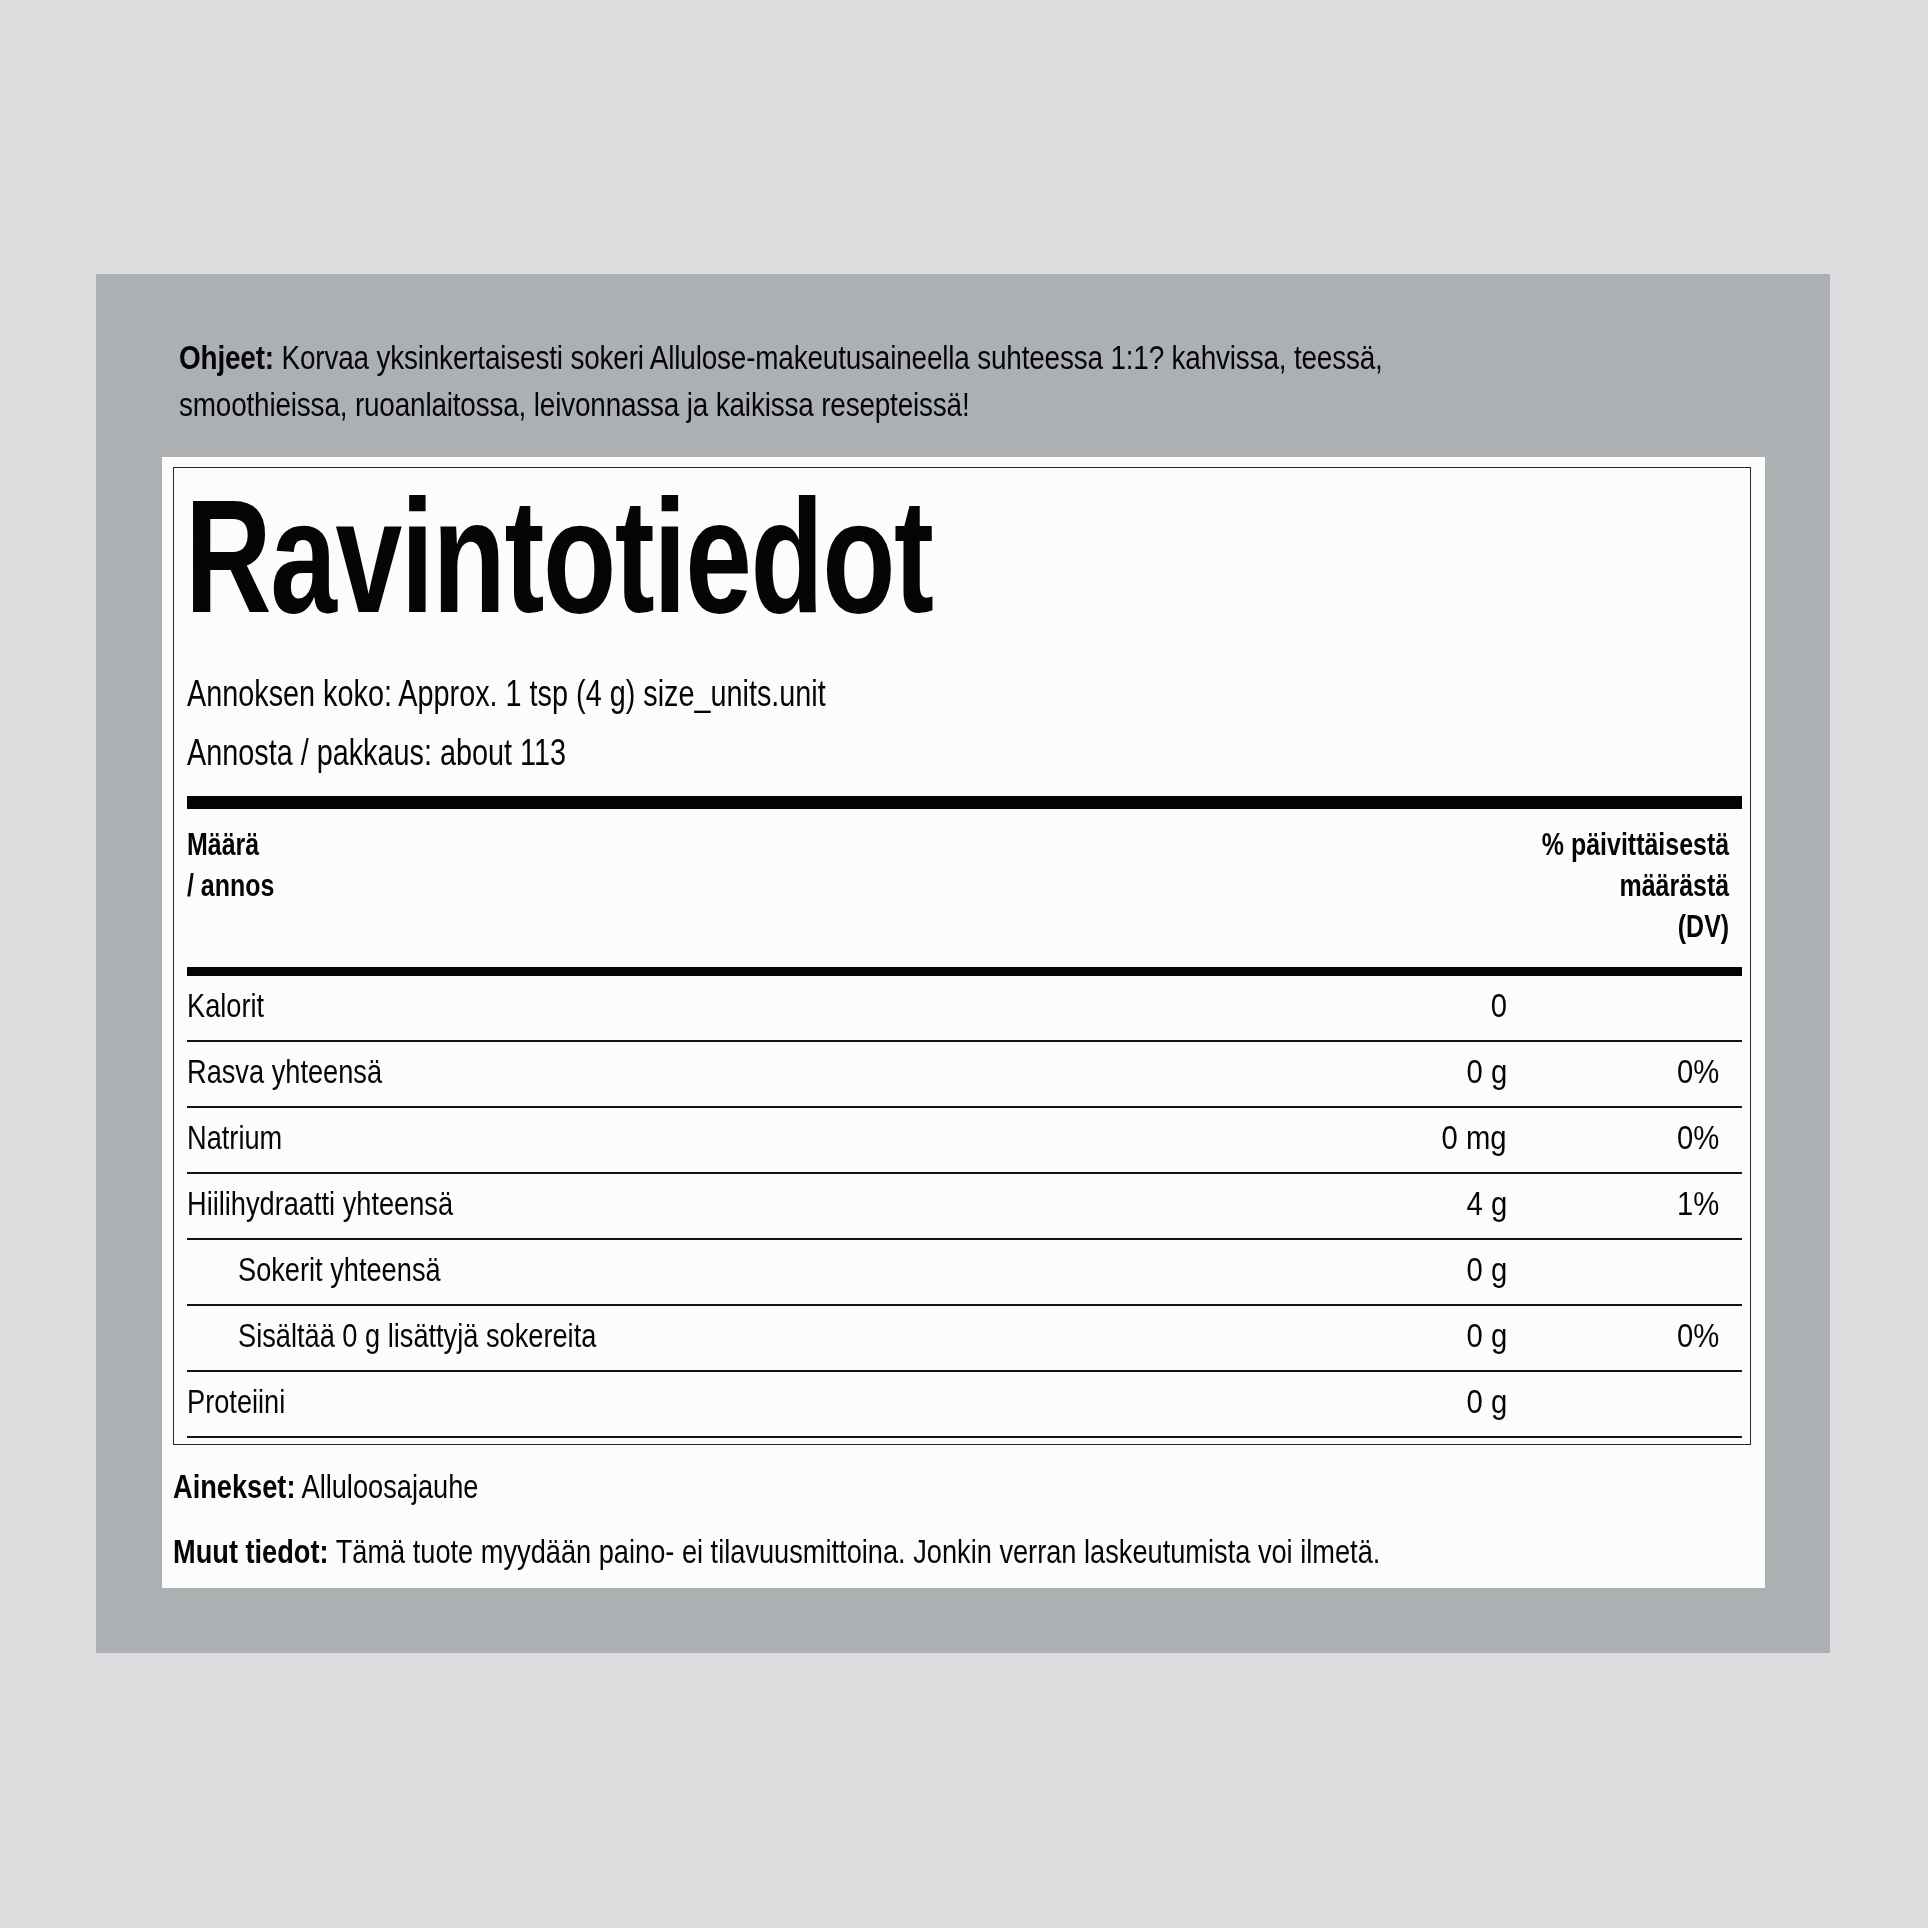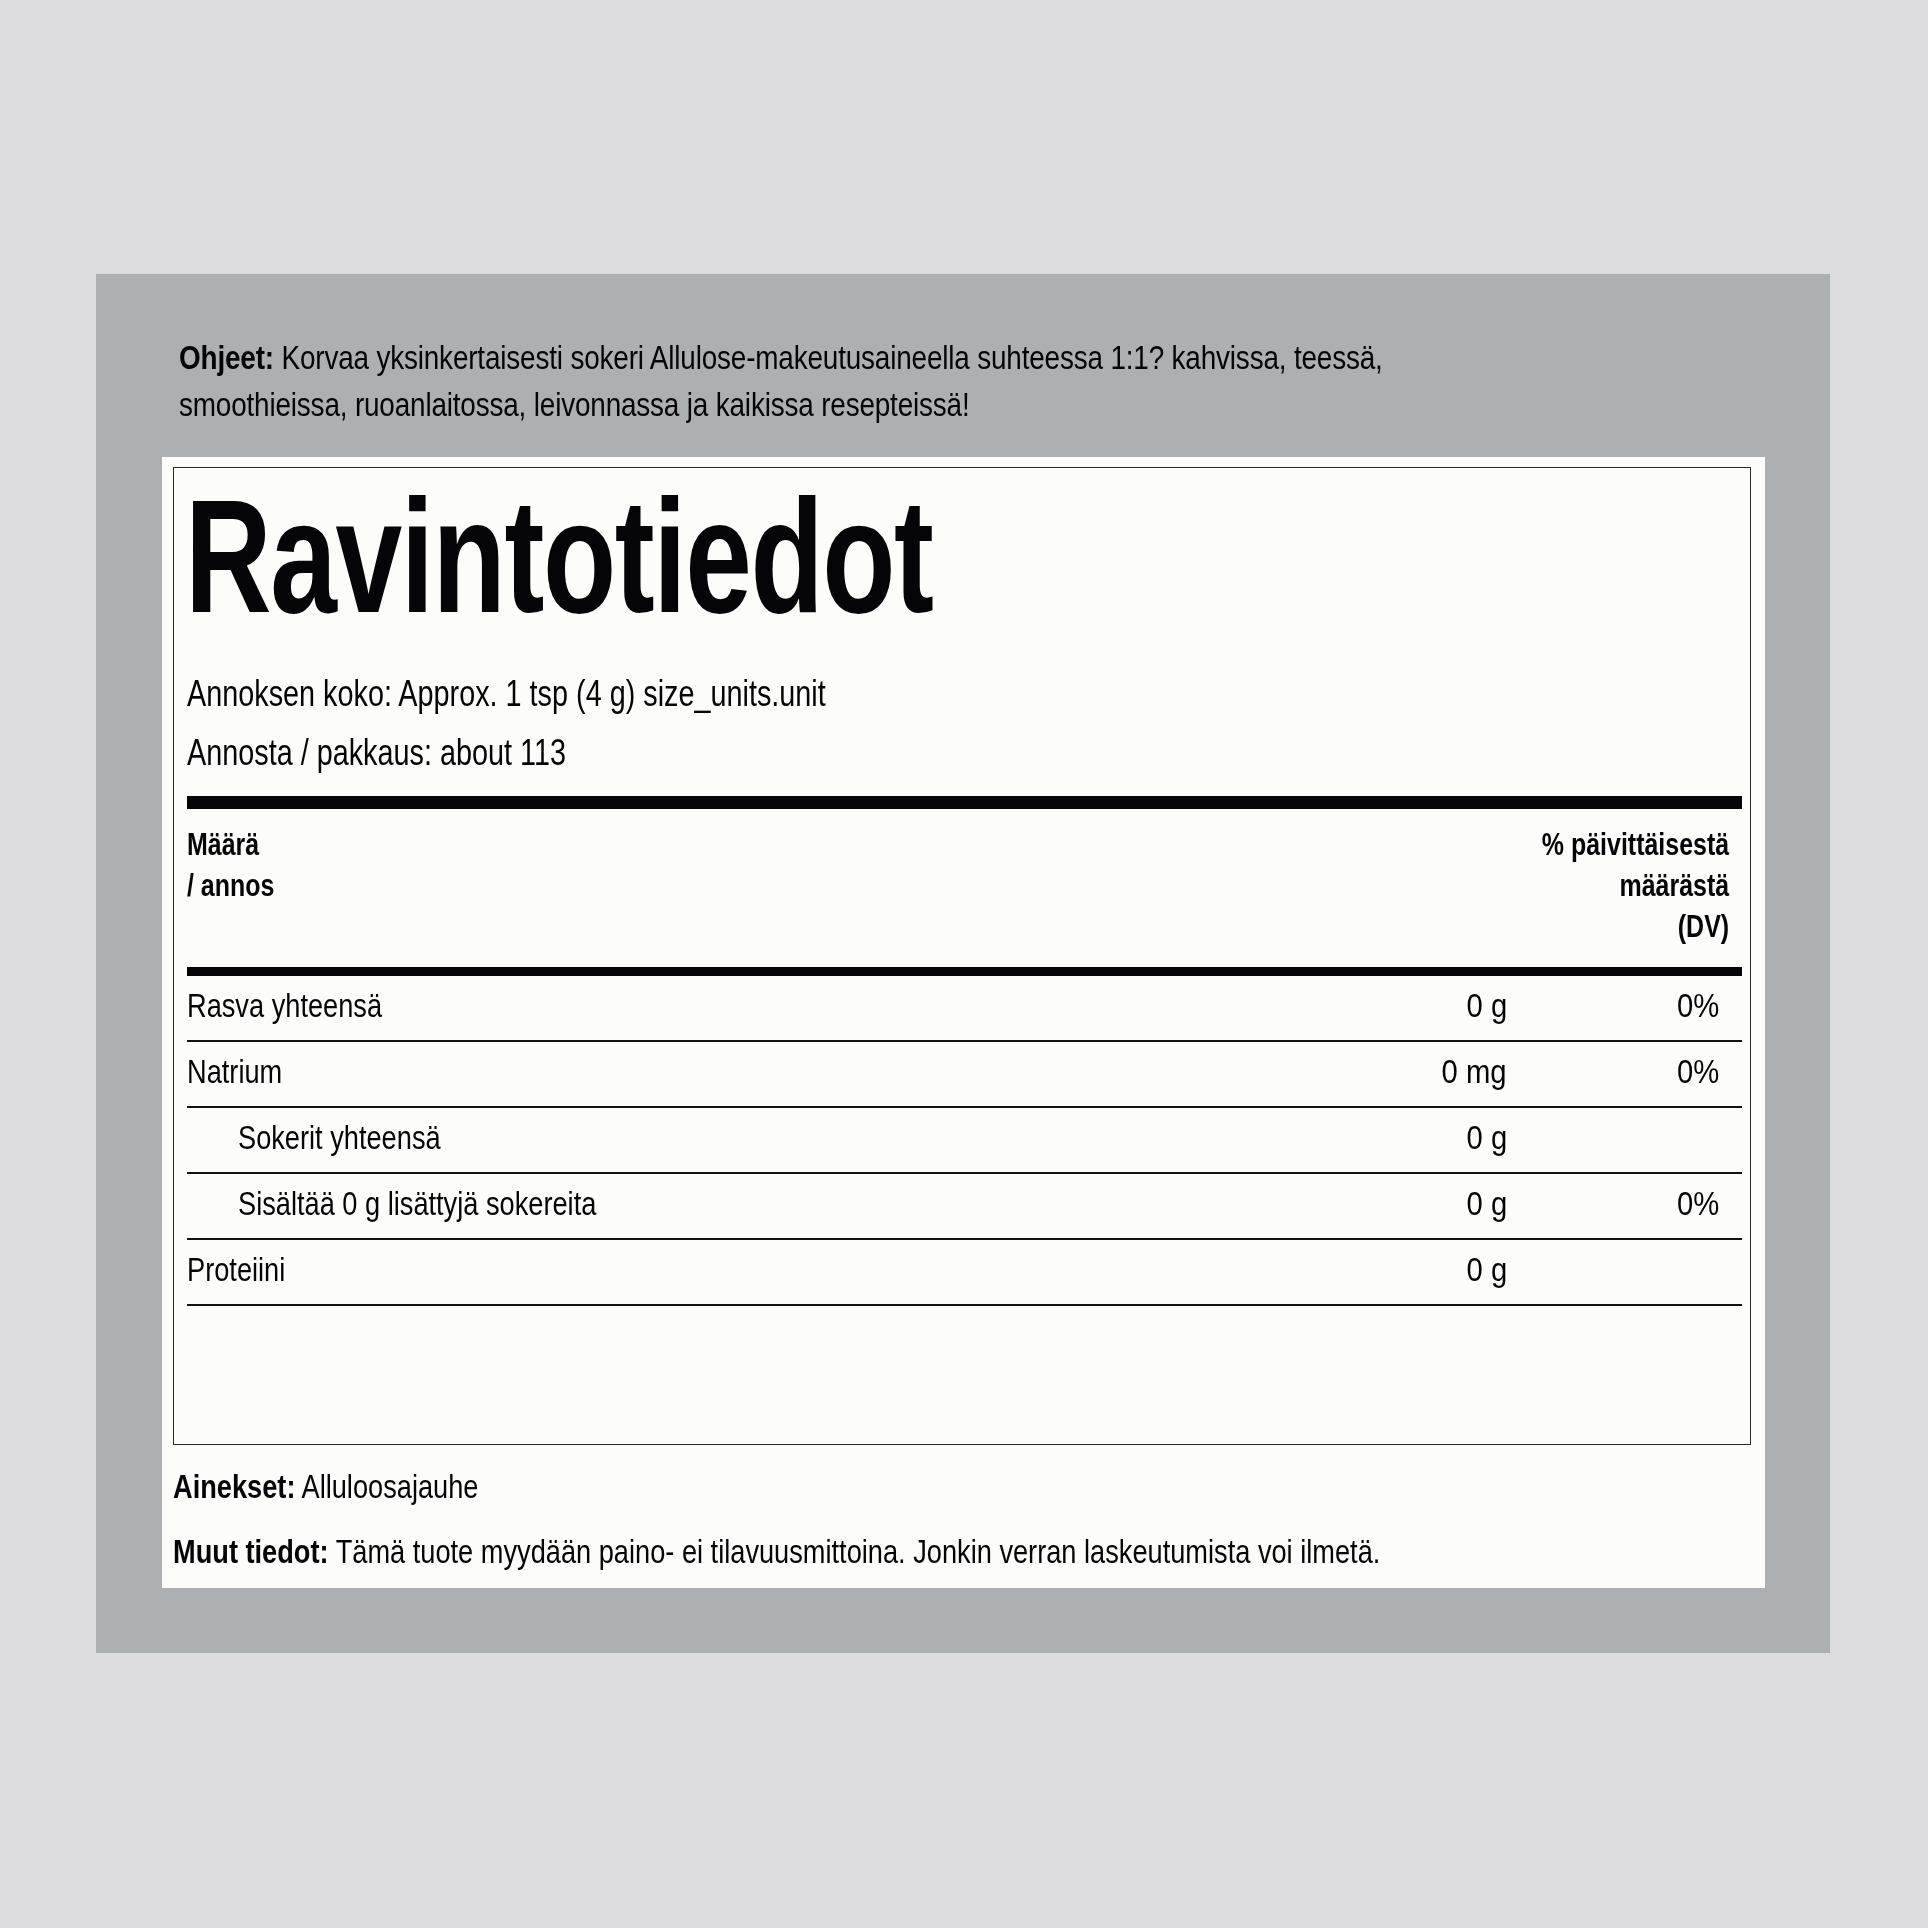--- a/index.html
+++ b/index.html
@@ -159,29 +159,39 @@
   <div class="hdr right">
     <span>% päivittäisestä</span>
     <span>määrästä</span>
     <span>(DV)</span>
   </div>
 
   <div class="rule thick2"></div>
 
   <div class="rows">
     <div class="row">
+      <span class="name">Kalorit</span>
+      <span class="amt">0</span>
+      <span class="dv"></span>
+    </div>
+    <div class="row">
       <span class="name">Rasva yhteensä</span>
       <span class="amt">0 g</span>
       <span class="dv">0%</span>
     </div>
     <div class="row">
       <span class="name">Natrium</span>
       <span class="amt">0 mg</span>
       <span class="dv">0%</span>
     </div>
+    <div class="row">
+      <span class="name">Hiilihydraatti yhteensä</span>
+      <span class="amt">4 g</span>
+      <span class="dv">1%</span>
+    </div>
     <div class="row indent">
       <span class="name">Sokerit yhteensä</span>
       <span class="amt">0 g</span>
       <span class="dv"></span>
     </div>
     <div class="row indent">
       <span class="name">Sisältää 0 g lisättyjä sokereita</span>
       <span class="amt">0 g</span>
       <span class="dv">0%</span>
     </div>

